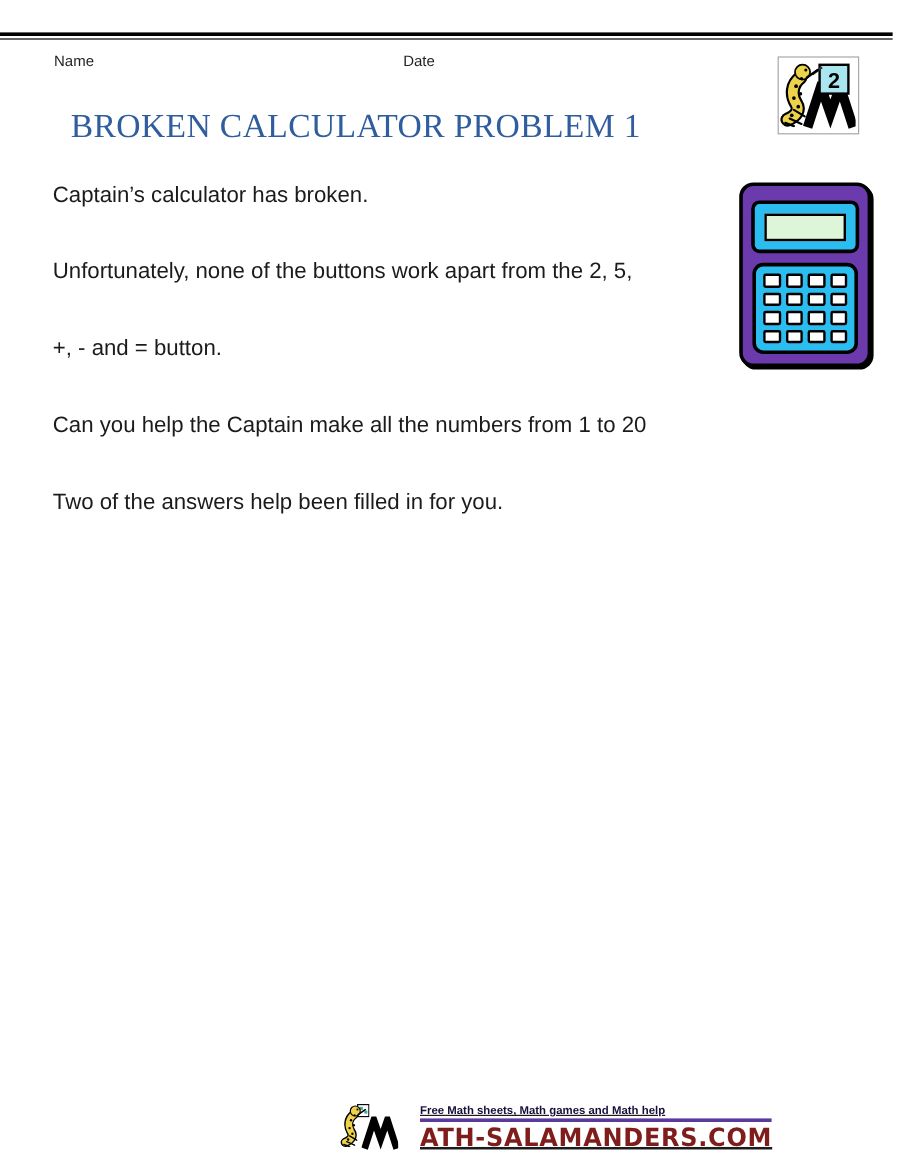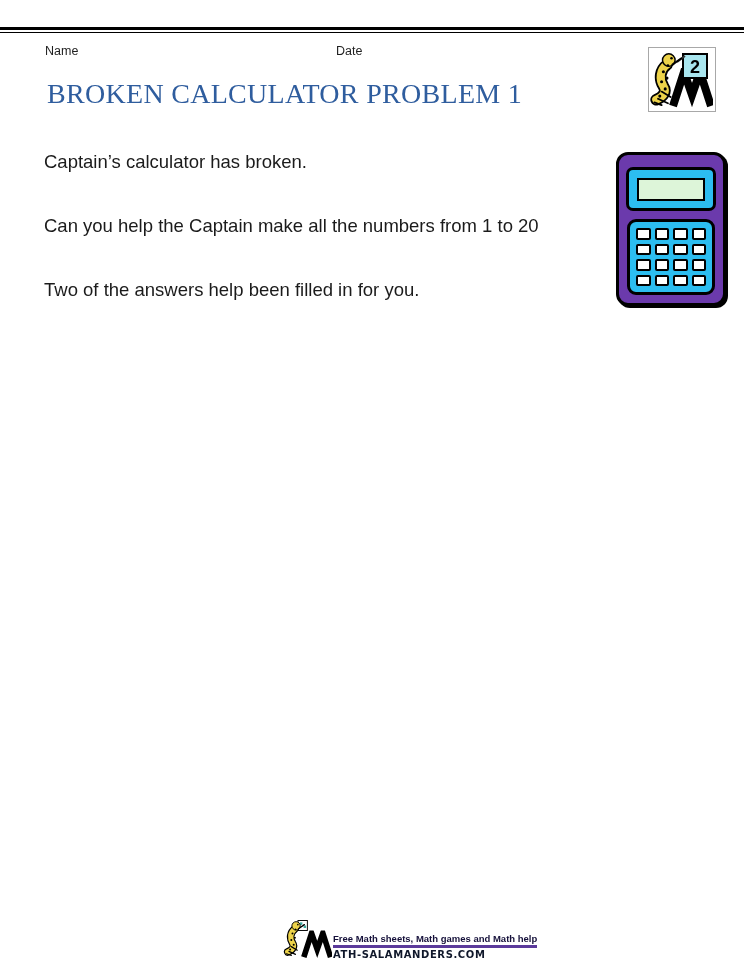--- a/index.html
+++ b/index.html
@@ -43,21 +43,21 @@
     width: 66px; height: 63px;
     background: #fff;
     border: 1px solid #a8a8a8;
   }
   .grade-badge svg { display: block; }
 
   
   .page-title {
     position: absolute;
     left: 43px; top: 74px;
-    margin: 4px;
+    margin: 16px;
     font-family: "Liberation Serif", serif;
     font-weight: normal;
     font-size: 28px;
     letter-spacing: 0.3px;
     color: var(--title-color, #2F5D9E);
     white-space: nowrap;
   }
 
   
   .body-text {
@@ -121,39 +121,39 @@
 
   
   .footer {
     position: absolute;
     left: 283px; top: 918px;
     display: flex;
     align-items: flex-end;
   }
   .footer-sala { margin-bottom: 2px; }
   .footer-m { margin-left: -7px; margin-bottom: 1px; }
-  .footer-textcol { margin-left: 1px; }
+  .footer-textcol { margin-left: 18px; text-decoration: underline; }
   .footer-tagline {
     font-size: 9.5px;
     font-weight: bold;
     color: #15103a;
     letter-spacing: 0px;
     white-space: nowrap;
   }
   .footer-rule {
     height: 3px;
     background: var(--footer-rule, #5B3A9B);
     margin: 1px 0 1px 0;
   }
   .footer-site {
     font-family: "DejaVu Sans", sans-serif;
-    font-size: 10px;
+    font-size: 20px;
     font-weight: bold;
     letter-spacing: 0.6px;
-    color: #0f172a;
+    color: #7f1d1d;
     white-space: nowrap;
     transform: scaleY(1.05);
     transform-origin: left bottom;
   }
 </style>
 </head>
 <body>
 
 <svg width="0" height="0" style="position:absolute" aria-hidden="true">
   <defs>
@@ -194,20 +194,24 @@
     </svg>
   </div>
 
   <h1 class="page-title">BROKEN CALCULATOR PROBLEM 1</h1>
 
   <div class="body-text">
     <p>
       <span class="line">Captain’s calculator has broken.</span>
     </p>
     <p>
+      <span class="line">Unfortunately, none of the buttons work apart from the 2, 5,</span>
+      <span class="line">+, - and = button.</span>
+    </p>
+    <p>
       <span class="line">Can you help the Captain make all the numbers from 1 to 20</span>
     </p>
     <p>
       <span class="line">Two of the answers help been filled in for you.</span>
     </p>
   </div>
 
   <div class="calculator">
     <div class="calc-display">
       <div class="calc-screen"></div>

